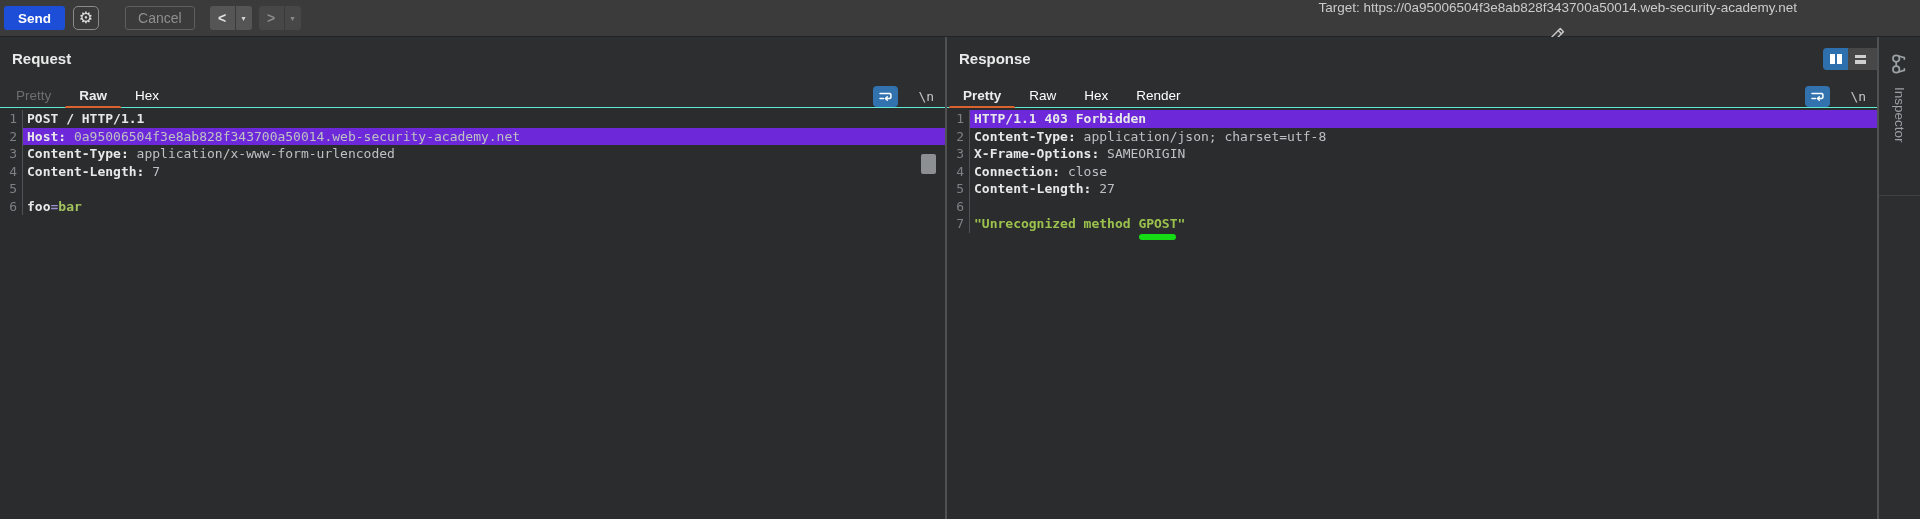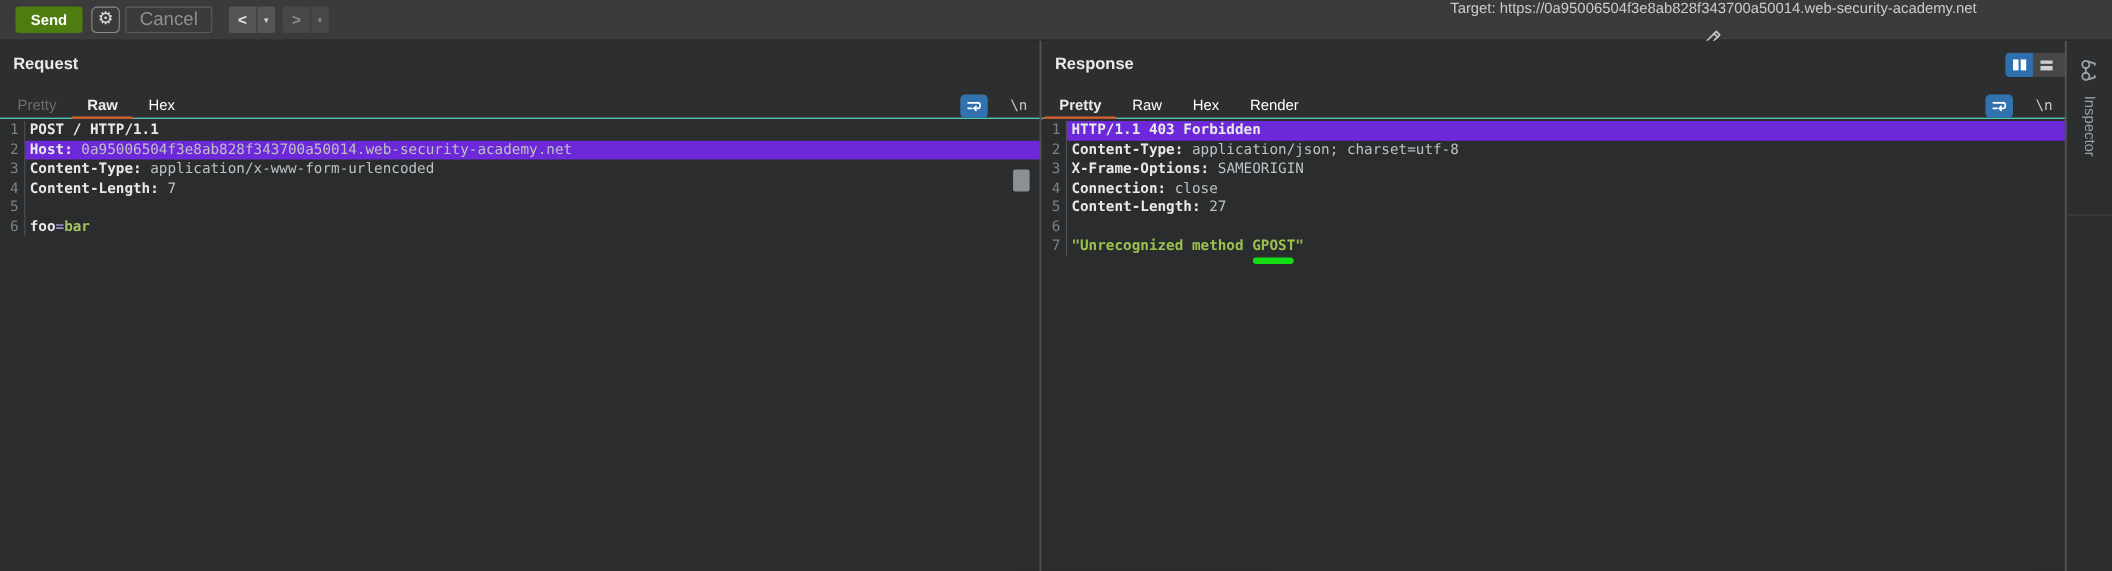--- a/index.html
+++ b/index.html
@@ -2,26 +2,26 @@
 <html><head>
 <meta charset="utf-8">
 <style>
   html,body{margin:0;padding:0;background:#1f1f1f;}
   .page{position:relative;width:1920px;height:519px;background:#2c2e2f;
         font-family:"Liberation Sans",sans-serif;overflow:hidden;}
 
   
   .topbar{position:absolute;left:0;top:0;width:1920px;height:37px;background:#3b3b3b;
           border-bottom:1px solid #242424;box-sizing:border-box;display:flex;align-items:center;}
-  .btn-send{margin-left:14px;height:24px;padding:0 14px;background:#4d7c0f;border:none;border-radius:3px;
+  .btn-send{margin-left:4px;height:24px;padding:0 14px;background:#1d4ed8;border:none;border-radius:3px;
             color:#fff;font-weight:bold;font-size:13.5px;font-family:inherit;cursor:pointer;}
   .btn-gear{margin-left:8px;width:26px;height:24px;border:1px solid #8a8a8a;border-radius:5px;background:transparent;
             color:#dedede;font-size:16px;line-height:22px;text-align:center;padding:0;cursor:pointer;}
-  .btn-cancel{margin-left:5px;height:24px;padding:0 12px;background:transparent;border:1px solid #5e5e5e;
-              border-radius:3px;color:#8f8f8f;font-size:17px;font-family:inherit;}
+  .btn-cancel{margin-left:26px;height:24px;padding:0 12px;background:transparent;border:1px solid #5e5e5e;
+              border-radius:3px;color:#8f8f8f;font-size:14px;font-family:inherit;}
   .navgroup{margin-left:15px;height:24px;border-radius:3px;display:flex;align-items:stretch;overflow:hidden;}
   .navgroup.back{background:#555;}
   .navgroup.fwd{background:#474747;margin-left:7px;}
   .navgroup .main{width:25px;display:flex;align-items:center;justify-content:center;
                   font-size:14px;font-weight:bold;color:#e3e3e3;}
   .navgroup .drop{width:16px;display:flex;align-items:center;justify-content:center;
                   border-left:1px solid #3a3a3a;font-size:8px;color:#d5d5d5;}
   .navgroup.fwd .main,.navgroup.fwd .drop{color:#8b8b8b;}
   .topbar-right{position:absolute;right:123px;top:0;height:37px;display:flex;align-items:center;gap:10px;flex-direction:column;}
   .target-text{color:#cbcbcb;font-size:13.5px;}

